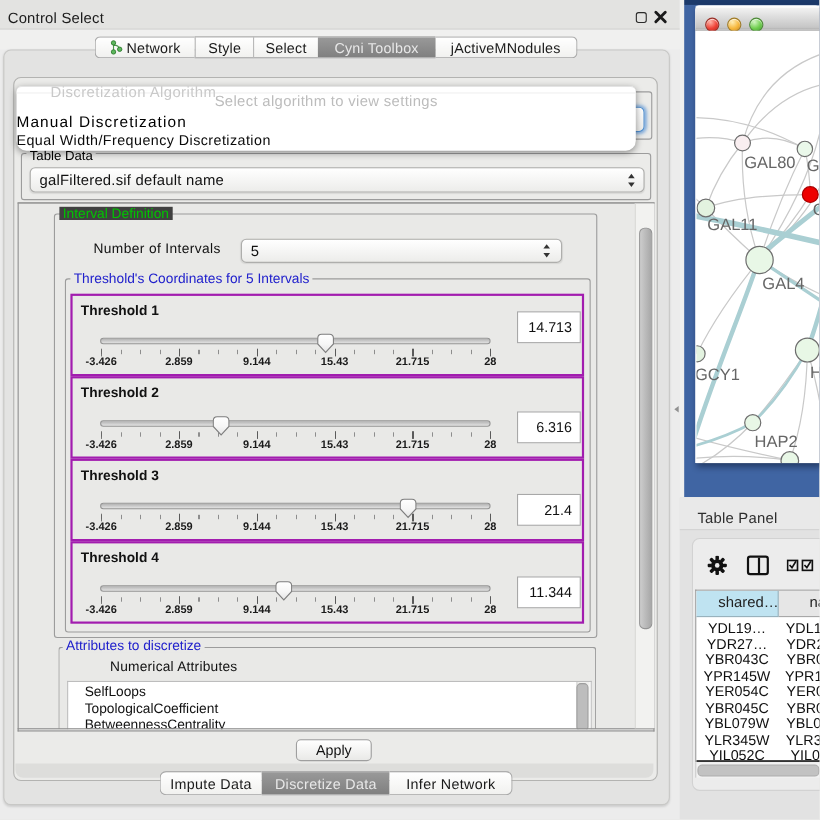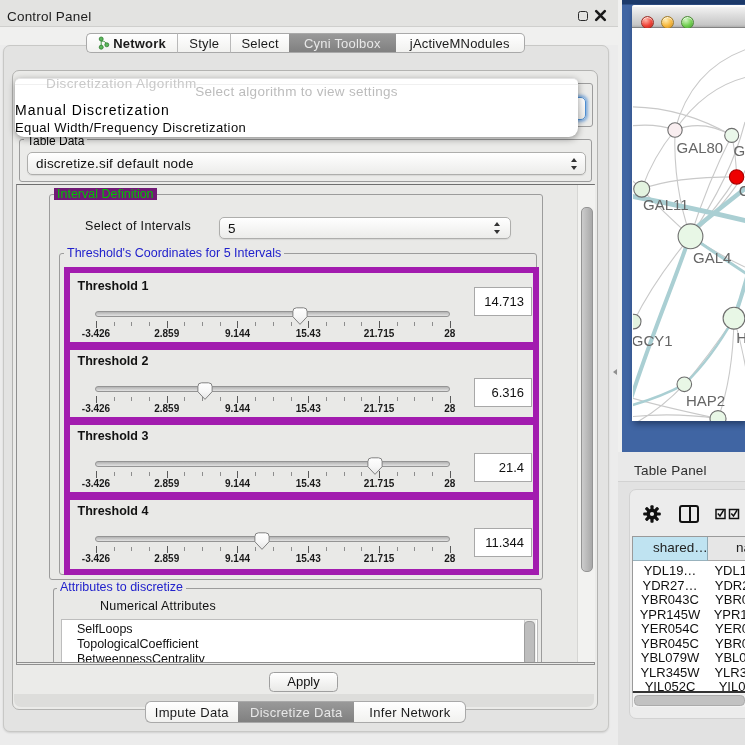--- a/index.html
+++ b/index.html
@@ -11,21 +11,21 @@
   .combo{position:absolute;background:linear-gradient(#ffffff,#ececea);
          border:1px solid #aeaeac;border-radius:5px;box-shadow:0 1px 1px rgba(0,0,0,.08);}
   .combo .txt{position:absolute;left:8px;top:0;bottom:0;display:flex;align-items:center;
               font-size:13.5px;letter-spacing:.2px;color:#111;}
   .updn{position:absolute;right:7px;top:50%;width:7px;height:14px;margin-top:-7px;}
   .updn:before,.updn:after{content:"";position:absolute;left:0;border-left:3.5px solid transparent;
      border-right:3.5px solid transparent;}
   .updn:before{top:1px;border-bottom:4.5px solid #333;}
   .updn:after{bottom:1px;border-top:4.5px solid #333;}
   .bold{font-weight:normal;}
-  .tpanel{position:absolute;border:6px solid #a21caf;}
+  .tpanel{position:absolute;border:2px solid #a21caf;}
   .tptitle{position:absolute;left:8px;top:7px;font-size:12.5px;font-weight:bold;color:#111;line-height:13px;}
   .track{position:absolute;height:4px;border:1px solid #949494;border-radius:3px;
          background:linear-gradient(#b3b3b3,#e2e2e2);}
   .ticksmin{position:absolute;height:4px;
     background:repeating-linear-gradient(to right,#8d8d8d 0,#8d8d8d 1px,transparent 1px,transparent 17.685px);}
   .ticksmaj{position:absolute;height:7px;
     background:repeating-linear-gradient(to right,#5a5a5a 0,#5a5a5a 1px,transparent 1px,transparent 70.74px);}
   .tlab{position:absolute;transform:translateX(-50%);font-size:10px;font-weight:bold;color:#1a1a1a;line-height:10px;}
   .vbox{position:absolute;width:49px;height:27px;background:#fff;border:1px solid #a8a8a8;
         font-size:13px;color:#111;text-align:right;line-height:27px;padding-right:7px;}
@@ -35,37 +35,37 @@
        background:linear-gradient(#ffffff,#f1f1ef);border-top:1px solid #a9a9a9;border-bottom:1px solid #a9a9a9;}
   .seg.dark{background:linear-gradient(#999999,#808080);color:#e8e8e8;}
   .rowt{position:absolute;font-size:13px;color:#101010;line-height:14.5px;white-space:pre;width:74px;text-align:center;}
 </style>
 </head>
 <body>
 
 <div class="abs" id="leftwin" style="left:0;top:0;width:618px;height:745px;background:#ececec;">
 
   <div class="abs" style="left:0;top:0;width:618px;height:26px;background:#e3e3e1;border-bottom:1px solid #cfcfcd;"></div>
-  <div class="abs" style="left:7px;top:8.5px;font-size:13.5px;color:#1c1c1c;letter-spacing:.2px;">Control Panel</div>
+  <div class="abs" style="left:7px;top:8.5px;font-size:13.5px;color:#1c1c1c;letter-spacing:.2px;">Control Select</div>
   <div class="abs" style="left:578px;top:11px;width:8px;height:8px;border:1.6px solid #2a2a2a;border-radius:2.5px;"></div>
   <svg class="abs" style="left:594px;top:9px;" width="13" height="13" viewBox="0 0 13 13">
     <path d="M2.2,2.2 L10.8,10.8 M10.8,2.2 L2.2,10.8" stroke="#1a1a1a" stroke-width="2.6" stroke-linecap="round"></path>
   </svg>
 
   <div class="abs" style="left:0;top:27px;width:618px;height:18px;background:#f0f0ef;"></div>
 
   <div class="abs" style="left:2.5px;top:45px;width:604px;height:685px;background:#e3e3e2;
        border:1px solid #c8c8c6;border-radius:7px;box-shadow:0 1px 2px rgba(0,0,0,.12);"></div>
 
   <div class="abs" style="left:12px;top:70px;width:584px;height:638px;background:#ebebe9;
        border:1px solid #b3b3b1;border-radius:7px;"></div>
 </div>
 
 <div class="abs" id="toptabs" style="left:85.8px;top:33px;width:439.1px;height:20px;">
-  <div class="seg" style="left:0;width:91.6px;border-left:1px solid #a9a9a9;border-radius:5px 0 0 5px;padding-left:0;font-weight:bold;">
+  <div class="seg" style="left:0;width:91.6px;border-left:1px solid #a9a9a9;border-radius:5px 0 0 5px;padding-left:0;">
     <svg width="12" height="14" viewBox="0 0 12 14" style="margin-right:3px;">
       <path d="M3.2,3.5 L3.2,11 M3.2,5 Q8,5 8.6,8.5" stroke="#4a9a4a" stroke-width="1" fill="none"></path>
       <circle cx="3.2" cy="3" r="2" fill="#5cb85c" stroke="#2f7a2f" stroke-width=".8"></circle>
       <circle cx="3.2" cy="11.2" r="2" fill="#5cb85c" stroke="#2f7a2f" stroke-width=".8"></circle>
       <circle cx="8.8" cy="8.8" r="2" fill="#5cb85c" stroke="#2f7a2f" stroke-width=".8"></circle>
     </svg>Network</div>
   <div class="seg" style="left:91.6px;width:52.8px;border-left:1px solid #b9b9b9;">Style</div>
   <div class="seg" style="left:144.4px;width:58.8px;border-left:1px solid #b9b9b9;">Select</div>
   <div class="seg dark" style="left:203.2px;width:106.7px;">Cyni Toolbox</div>
   <div class="seg" style="left:309.9px;width:129.2px;border-right:1px solid #a9a9a9;border-radius:0 5px 5px 0;">jActiveMNodules</div>
@@ -73,32 +73,32 @@
 
 <div class="gb" style="left:25px;top:83px;width:566px;height:42px;"></div>
 <div class="combo" style="left:33px;top:97px;width:551px;height:21px;border-color:#4e8ed0;border-width:1.5px;
      box-shadow:0 0 3px 1.5px rgba(88,148,215,.7);">
     <div class="updn"></div>
   </div>
 
 <div class="gb" style="left:19px;top:139px;width:571px;height:41px;"></div>
 <div class="gbl" style="left:24px;top:135px;">Table Data</div>
 <div class="combo" style="left:27px;top:152px;width:557px;height:21px;">
-  <div class="txt">discretize.sif default node</div>
+  <div class="txt">galFiltered.sif default name</div>
     <div class="updn"></div>
   </div>
 
 <div class="abs" id="scrollpane" style="left:16px;top:184px;width:577px;height:479px;background:#e9e9e7;
      border:1px solid #8f8f8f;border-top-color:#6f6f6f;overflow:hidden;">
 </div>
 
 <div class="gb" style="left:49px;top:194px;width:492px;height:384px;"></div>
-<div class="gbl" style="left:54px;top:188px;background:#701a75;color:#00c400;font-size:12.5px;">Interval Definition</div>
-
-<div class="abs bold" style="left:85px;top:218.5px;font-size:12.5px;letter-spacing:.35px;color:#111;">Select of Intervals</div>
+<div class="gbl" style="left:54px;top:188px;background:#404040;color:#00c400;font-size:12.5px;">Interval Definition</div>
+
+<div class="abs bold" style="left:85px;top:218.5px;font-size:12.5px;letter-spacing:.35px;color:#111;">Number of Intervals</div>
 <div class="combo" style="left:219px;top:217px;width:290px;height:20px;">
   <div class="txt">5</div>
     <div class="updn" style="right:9px;"></div>
   </div>
 
 <div class="gb" style="left:59px;top:253px;width:476px;height:320px;"></div>
 <div class="gbl" style="left:64px;top:247px;background:#e9e9e7;color:#2121cc;font-size:12.5px;">Threshold's Coordinates for 5 Intervals</div>
 
 <div id="thresholds">
 <div class="tpanel" style="left:63.5px;top:267px;width:463px;height:71px;">

